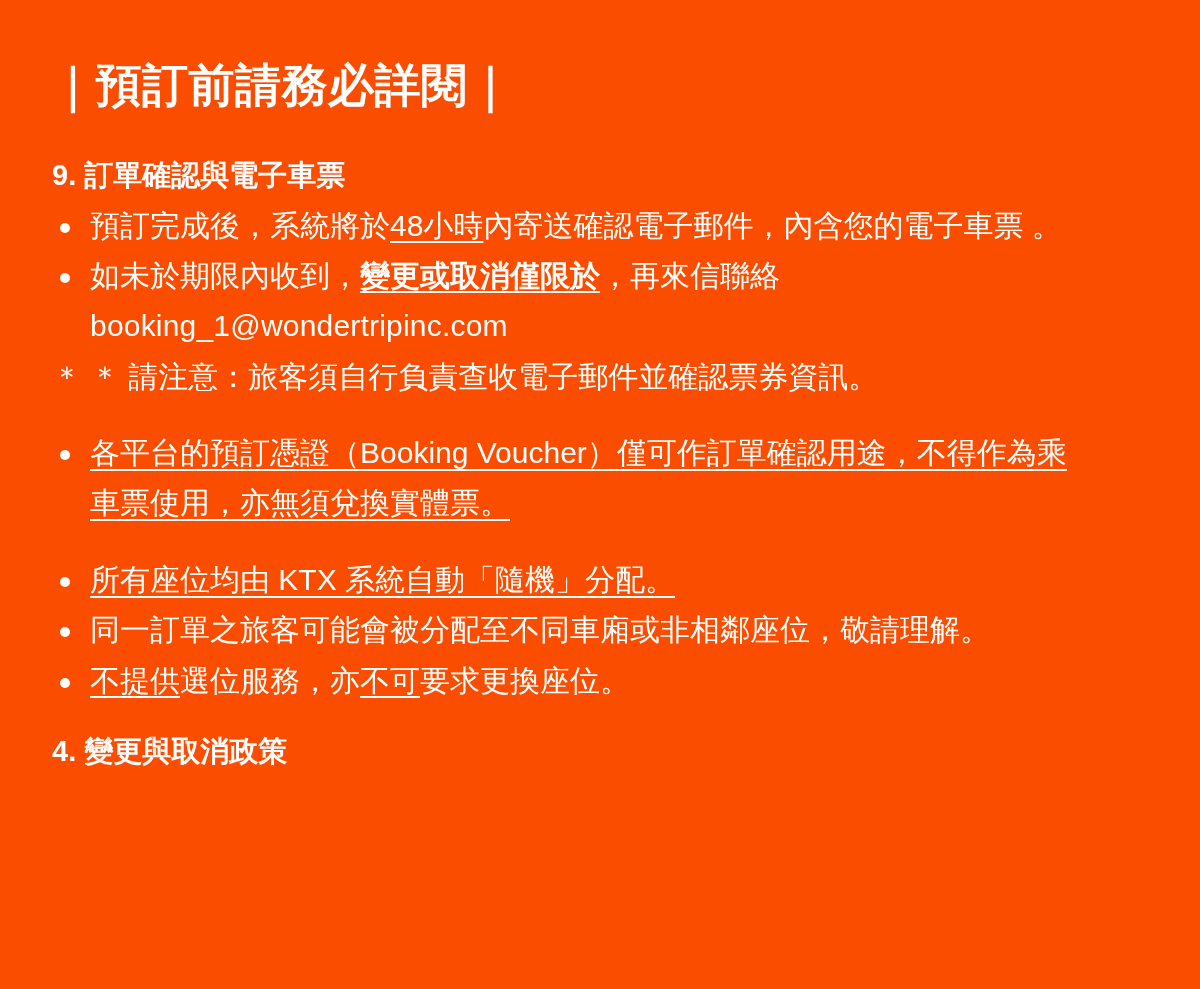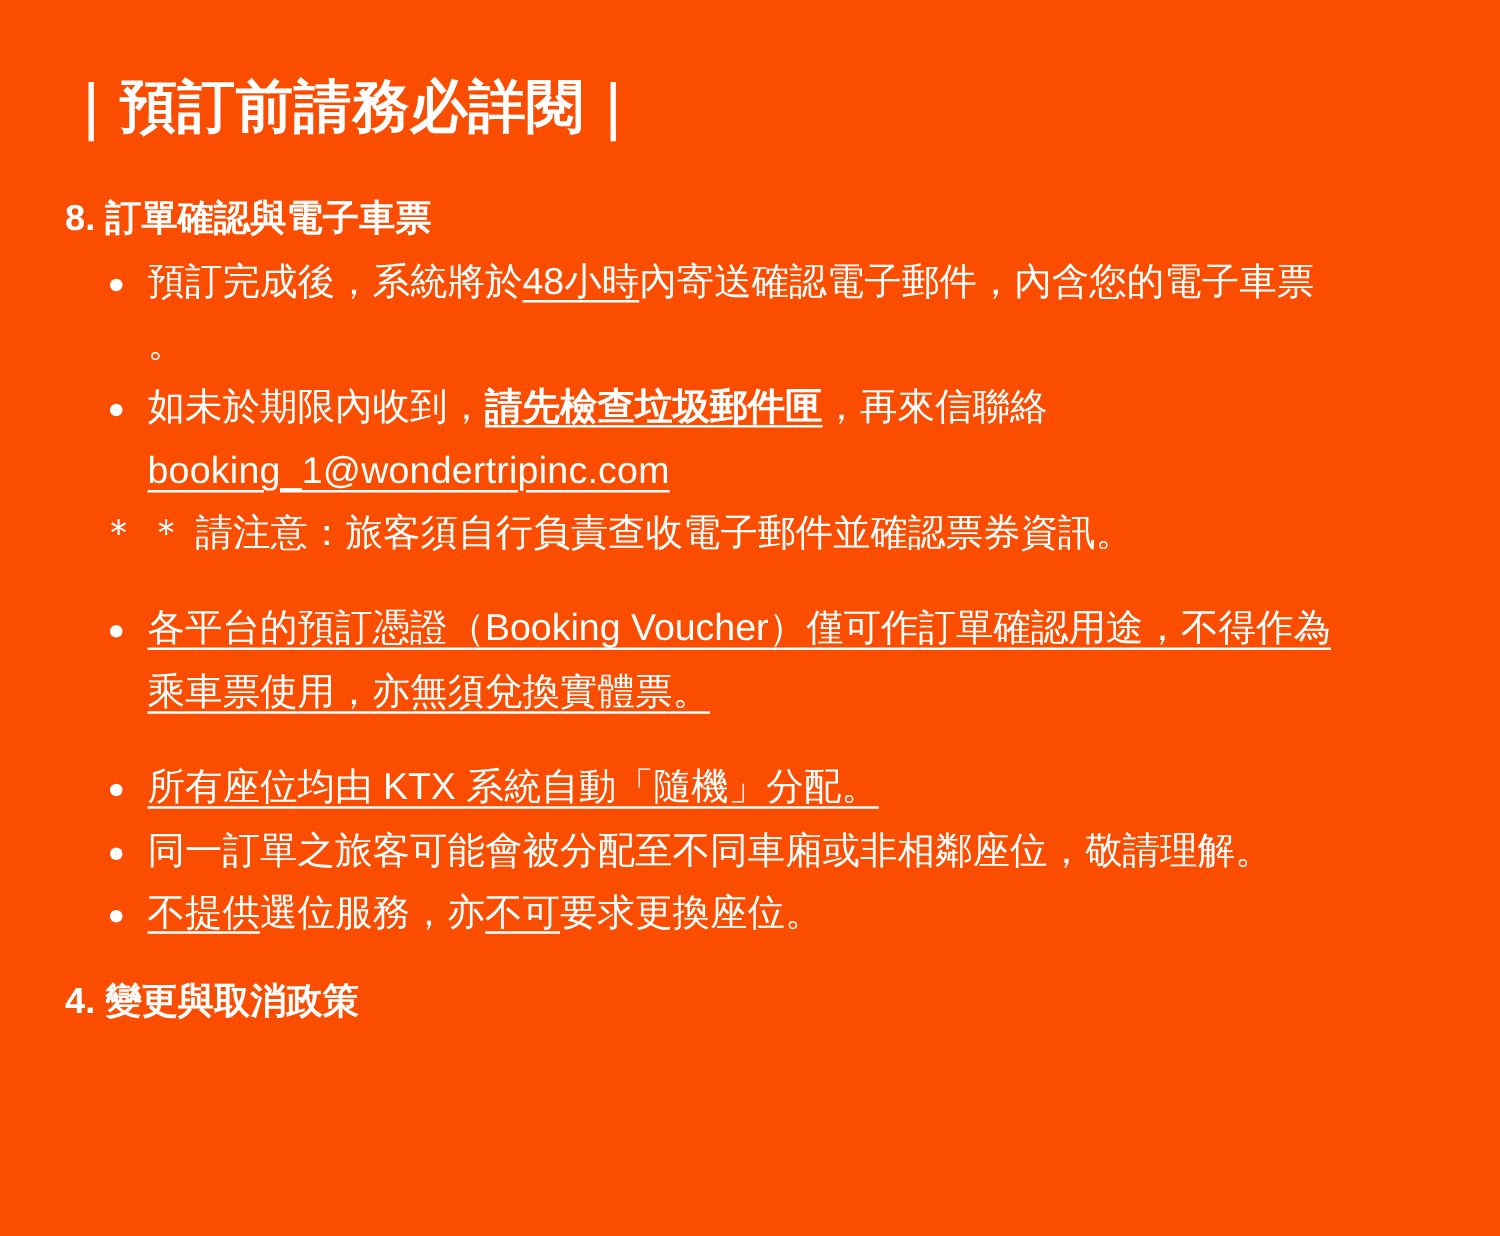--- a/index.html
+++ b/index.html
@@ -55,21 +55,20 @@
     list-style: none;
     margin: 0;
     padding: 0;
   }
   .bullet {
     position: relative;
     padding-left: 40px;
     font-size: 30px;
     line-height: 1.68;
     font-weight: 400;
-    margin-left: 28px;
   }
   .bullet::before {
     content: "";
     position: absolute;
     left: 10px;
     top: 22px;
     width: 10px;
     height: 10px;
     border-radius: 50%;
     background: #ffffff;
@@ -98,41 +97,40 @@
 
   .block-u {
     text-decoration: underline;
     text-underline-offset: 6px;
     text-decoration-thickness: 2px;
     text-align: center;
   }
 
   .email {
     display: inline-block;
-    text-decoration: underline;
     text-underline-offset: 6px;
     text-decoration-thickness: 2px;
     letter-spacing: 0.2px;
   }
 </style>
 </head>
 <body style="background: rgb(251, 77, 0); color: rgb(255, 255, 255);">
 
 <div class="page">
 
   <h1 class="title">｜預訂前請務必詳閱｜</h1>
 
   <section class="section">
-    <h2 class="section-head">8. 訂單確認與電子車票</h2>
+    <h2 class="section-head">9. 訂單確認與電子車票</h2>
     <ul class="bullets">
       <li class="bullet">
         <span>預訂完成後，系統將於</span><span class="u">48小時</span><span>內寄送確認電子郵件，內含您的電子車票 。</span>
       </li>
       <li class="bullet">
-        <span>如未於期限內收到，</span><span class="bu">請先檢查垃圾郵件匣</span><span>，再來信聯絡</span>
+        <span>如未於期限內收到，</span><span class="bu">變更或取消僅限於</span><span>，再來信聯絡</span>
         <div><span class="email">booking_1@wondertripinc.com</span></div>
       </li>
       <li class="bullet star">
         <span class="star-mark">＊</span>
         <span>請注意：旅客須自行負責查收電子郵件並確認票券資訊。</span>
       </li>
     </ul>
   </section>
 
   <section class="section">

